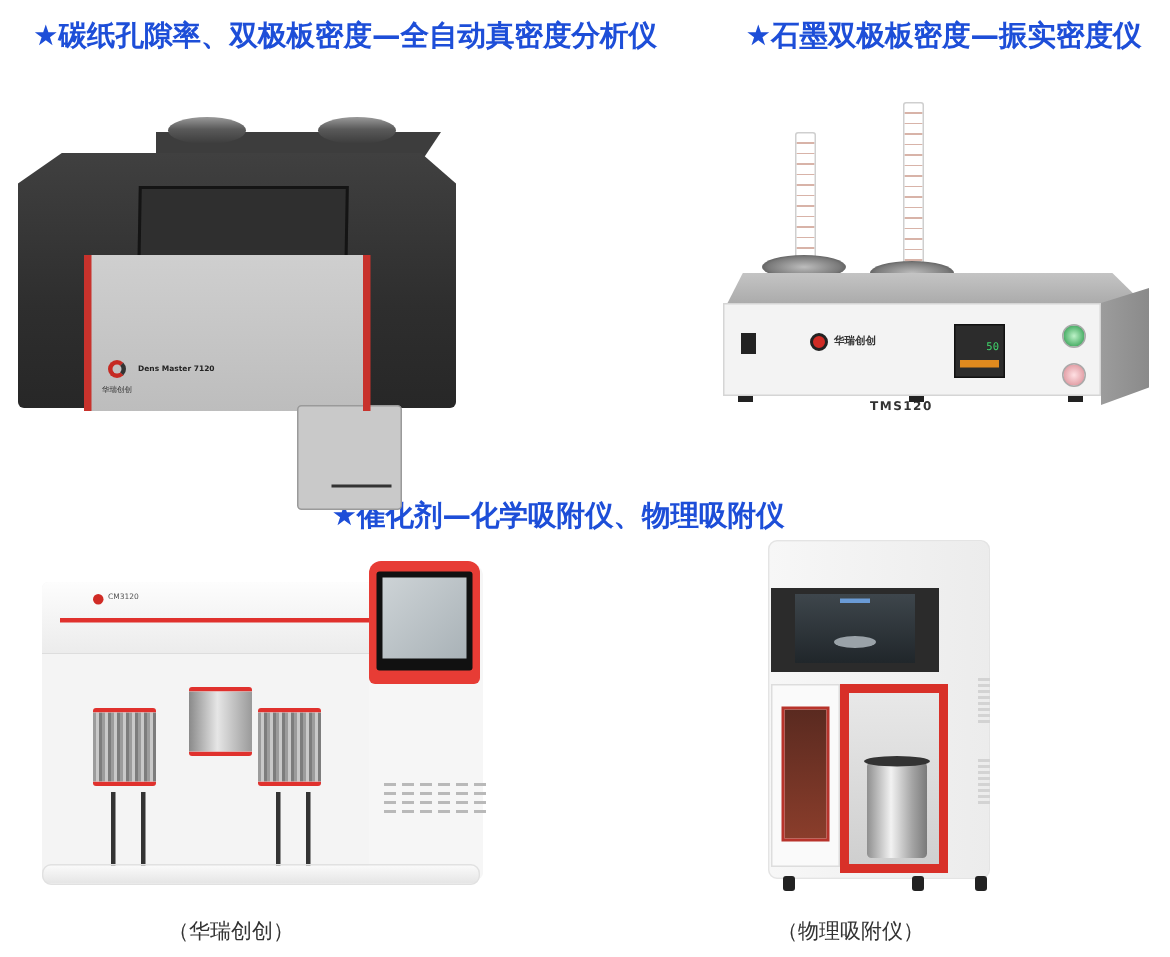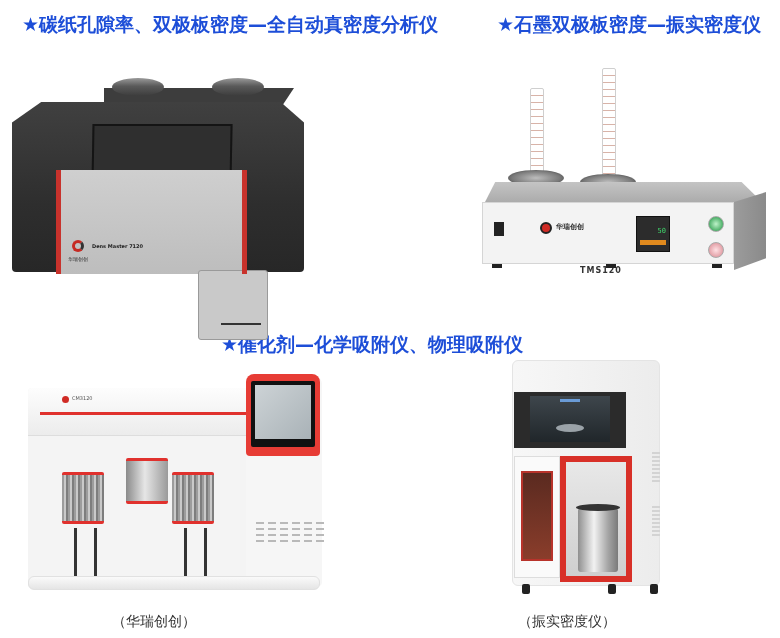--- a/index.html
+++ b/index.html
@@ -233,13 +233,13 @@
       <div class="glass"></div>
     </div>
   <div class="vent" style="top:96px;"></div>
   <div class="vent" style="top:150px;"></div>
   <div class="foot" style="left:18px;"></div>
   <div class="foot" style="left:104px;"></div>
   <div class="foot" style="left:146px;"></div>
 </div>
 
 <div class="caption" style="left:112px; top:612px;">（华瑞创创）</div>
-<div class="caption" style="left:518px; top:612px;">（振实密度仪）</div>
+<div class="caption" style="left:518px; top:612px;">（物理吸附仪）</div>
 
 </body></html>

